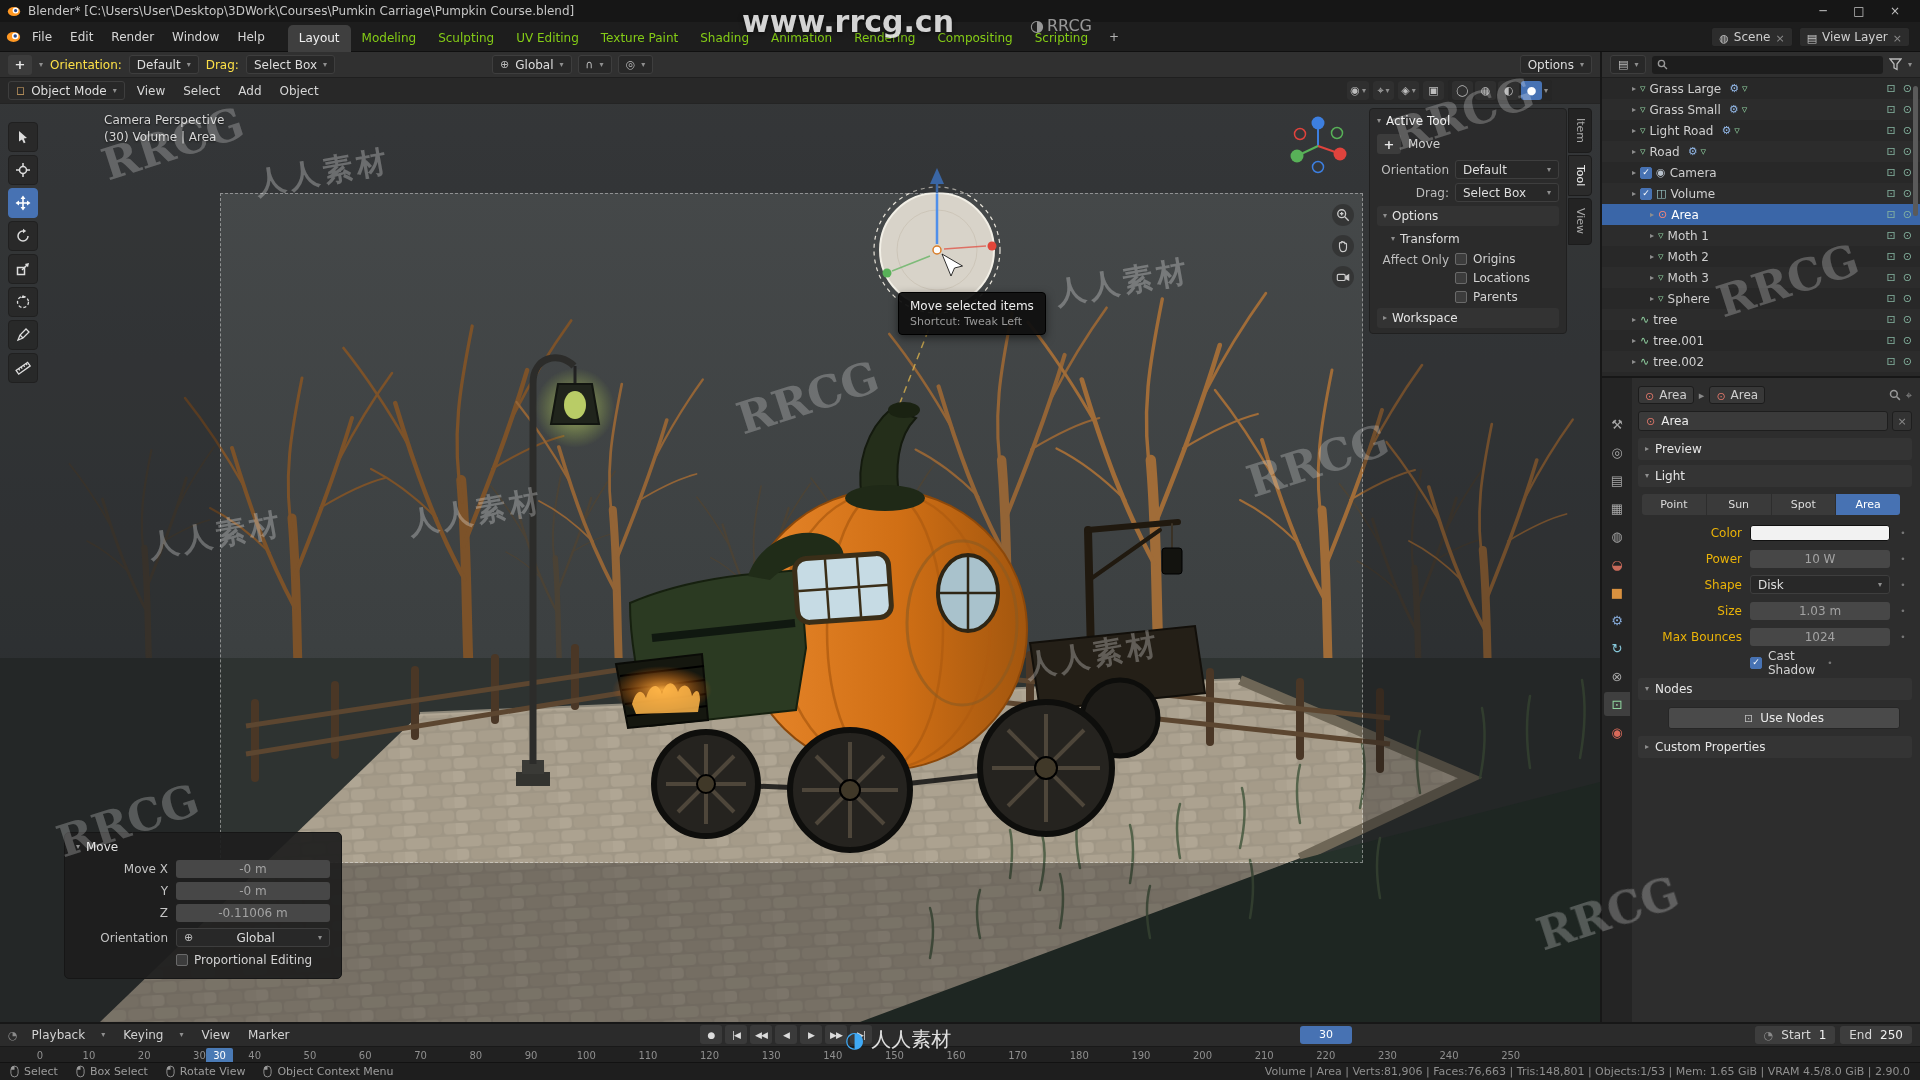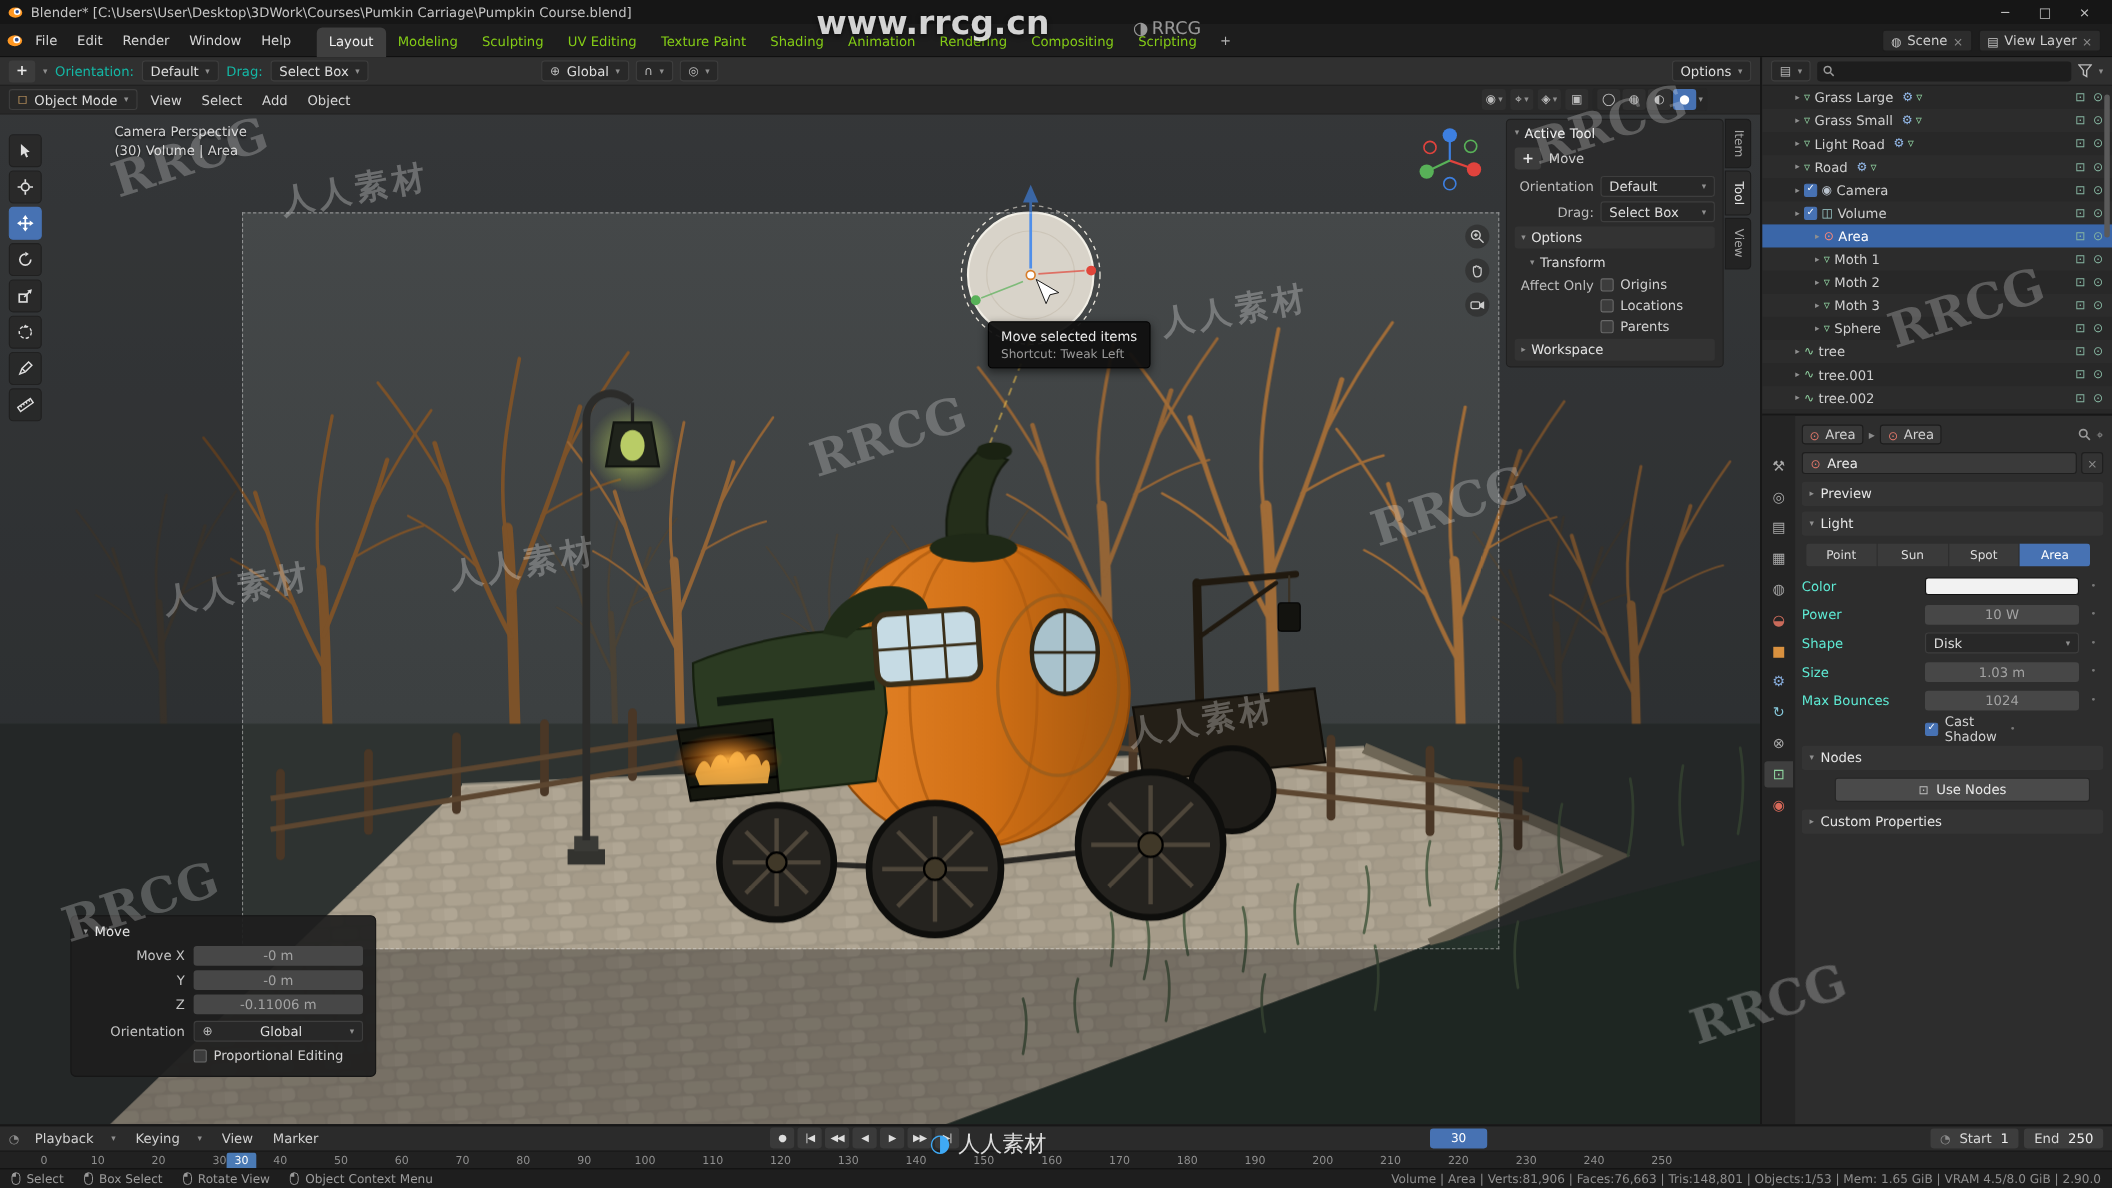--- a/index.html
+++ b/index.html
@@ -77,21 +77,21 @@
 .menu-item{padding:4px 9px;border-radius:3px;color:#d6d6d6}
 .menus{display:flex}
 .ws-tabs{display:flex;margin-left:12px;align-items:flex-end;height:30px}
 .ws-tab{padding:6px 11px 7px;color:#84cc16;font-size:12px;border-radius:5px 5px 0 0;white-space:nowrap}
 .ws-tab.active{background:#3f3f3f;color:#f0f0f0}
 .ws-add{padding:3px 8px;color:#b2b2b2}
 .scene-group{margin-left:auto;display:flex;gap:6px;align-items:center;padding-right:4px}
 
 
 .tool-settings{position:absolute;top:52px;left:0;width:1600px;height:26px;background:#303030;border-bottom:1px solid #1f1f1f;display:flex;align-items:center;gap:7px;padding:0 8px;z-index:5}
-.ts-label{color:#14b8a6}
+.ts-label{color:#fde047}
 .ts-mid{margin-left:150px;display:flex;gap:6px;align-items:center}
 .ts-right{margin-left:auto}
 .chip{width:24px;height:20px;background:#3c3c3c;border-radius:3px;display:inline-flex;align-items:center;justify-content:center}
 
 
 .viewport{position:absolute;top:78px;left:0;width:1600px;height:944px;background:#3a3e3f;overflow:hidden}
 .scene{position:absolute;inset:0;width:1600px;height:944px}
 .vp-header{position:absolute;top:0;left:0;right:0;height:26px;background:rgba(40,40,40,.96);display:flex;align-items:center;gap:3px;padding:0 8px;border-bottom:1px solid #242424;z-index:6}
 .vph-right{margin-left:auto;display:flex;align-items:center;gap:4px;padding-right:40px}
 .hbtn{height:19px;min-width:21px;padding:0 3px;border-radius:3px;display:inline-flex;align-items:center;justify-content:center;gap:2px;background:#2f2f2f}
@@ -154,21 +154,21 @@
 .pc-bread{display:flex;align-items:center;gap:5px}
 .pc-bread .spacer{flex:1}
 .pc-name{display:flex;gap:4px;align-items:center;padding:2px 0}
 .name-field{flex:1;display:flex;gap:6px;align-items:center;background:#3a3a3a;border:1px solid #1e1e1e;border-radius:3px;height:20px;padding:0 7px;color:#ececec}
 .mini-btn{width:20px;height:20px;background:#333;border:1px solid #1e1e1e;border-radius:3px;display:flex;align-items:center;justify-content:center}
 .sec-h{display:flex;gap:6px;align-items:center;background:#343434;border-radius:3px;padding:4px 7px;color:#e6e6e6}
 .seg{display:flex;gap:1px;margin:2px 12px 2px 4px;border-radius:3px;overflow:hidden}
 .seg-btn{flex:1;text-align:center;padding:4px 0;background:#3a3a3a;color:#dcdcdc;font-size:11px}
 .seg-btn.active{background:#4772b3;color:#fff}
 .prow{display:flex;align-items:center;gap:8px;height:21px;padding-right:4px}
-.plabel{flex:0 0 104px;text-align:left;color:#5eead4;white-space:nowrap}
+.plabel{flex:0 0 104px;text-align:right;color:#eab308;white-space:nowrap}
 .color-swatch{flex:1;height:16px;border-radius:3px;background:#f2f2f2;border:1px solid #111}
 .pchecks{display:flex;flex-direction:row;gap:2px}
 .usenodes-wrap{padding:2px 12px 2px 30px}
 .big-btn{width:100%;height:22px;background:#4a4a4a;border:1px solid #262626;border-radius:3px;color:#e8e8e8;display:flex;align-items:center;justify-content:center;gap:7px;font-size:12px;font-family:inherit}
 
 
 .timeline{position:absolute;top:1022px;left:0;right:0;height:40px;background:#2b2b2b;border-top:2px solid #171717}
 .tl-header{height:22px;display:flex;align-items:center;gap:6px;padding:0 8px}
 .tl-menus{display:flex;gap:2px}
 .tl-menu{padding:3px 8px;color:#d2d2d2;display:inline-flex;gap:16px;align-items:center}

